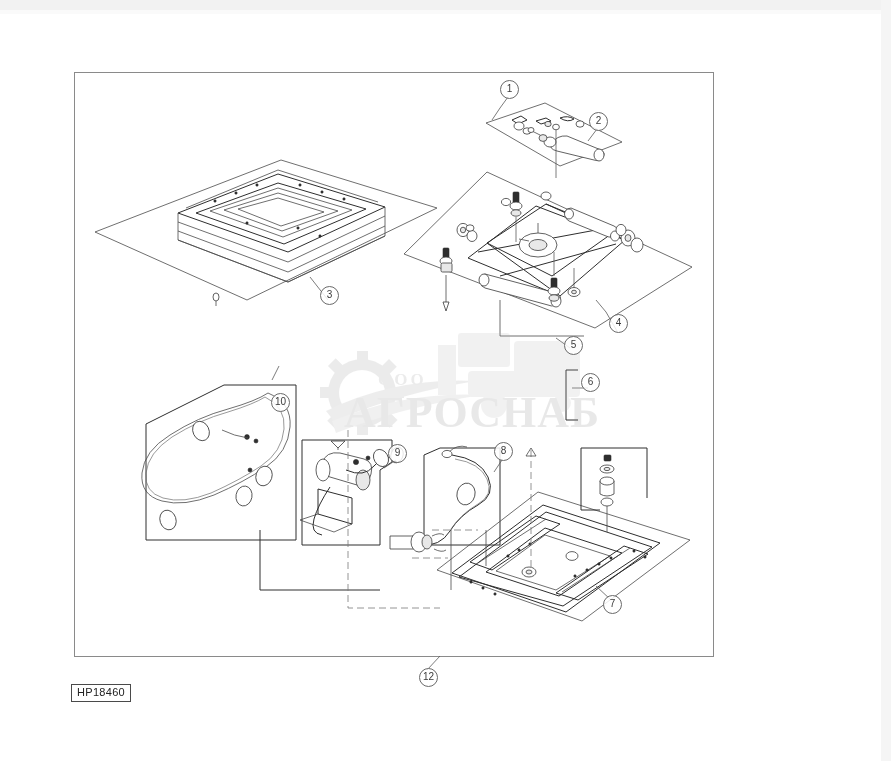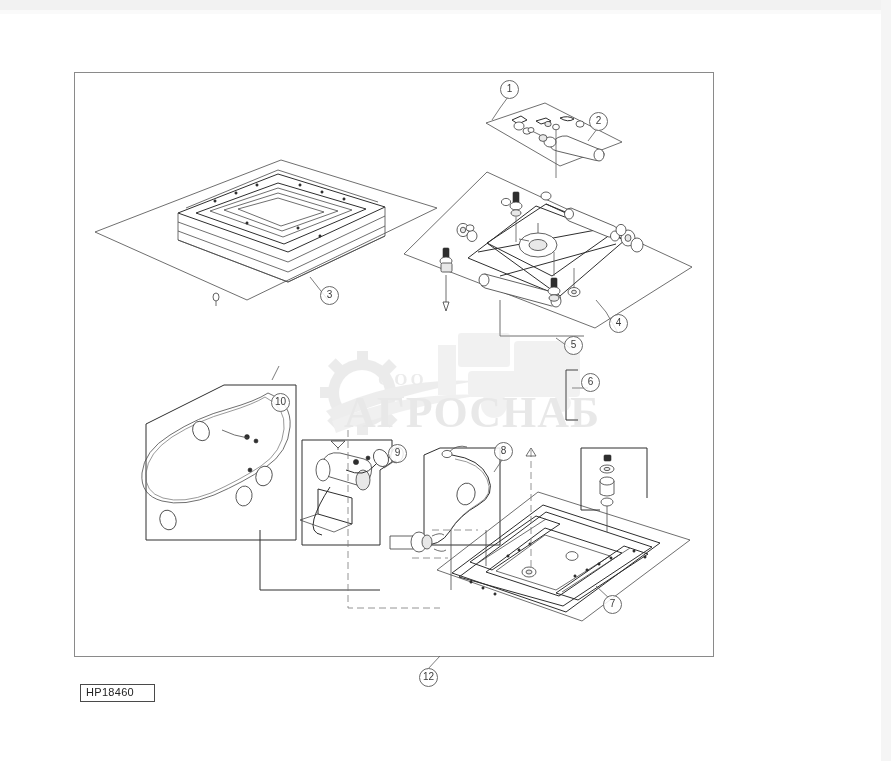--- a/index.html
+++ b/index.html
@@ -8,22 +8,22 @@
 
   .top-strip{position:absolute;left:0;top:0;width:891px;height:10px;background:#f2f2f2;}
   .top-strip2{position:absolute;left:0;top:10px;width:891px;height:4px;background:#fafafa;}
   .right-strip{position:absolute;right:0;top:0;width:10px;height:761px;background:#f5f5f5;}
 
   
   .frame{position:absolute;left:74px;top:72px;width:640px;height:585px;
          border:1px solid #8a8a8a;box-sizing:border-box;background:transparent;}
 
   
-  .partno{position:absolute;left:80px;top:684px;border:1px solid #4a4a4a;
-          background:#fff;padding:1px 20px 2px 5px;font-size:11px;color:#222;
+  .partno{position:absolute;left:71px;top:684px;border:1px solid #4a4a4a;
+          background:#fff;padding:1px 5px 2px 5px;font-size:11px;color:#222;
           letter-spacing:.3px;line-height:13px;font-family:"Liberation Sans",sans-serif;}
 
   
   .watermark{position:absolute;left:318px;top:325px;width:270px;height:130px;
              opacity:.17;pointer-events:none;}
   .wm-text{position:absolute;left:26px;top:62px;font-size:44px;font-weight:bold;
            color:#7d7d7d;letter-spacing:1px;font-family:"Liberation Serif",serif;text-align:right;}
   .wm-ooo{position:absolute;left:60px;top:45px;font-size:17px;font-weight:bold;
           color:#8c8c8c;letter-spacing:3px;font-family:"Liberation Serif",serif;}
 

